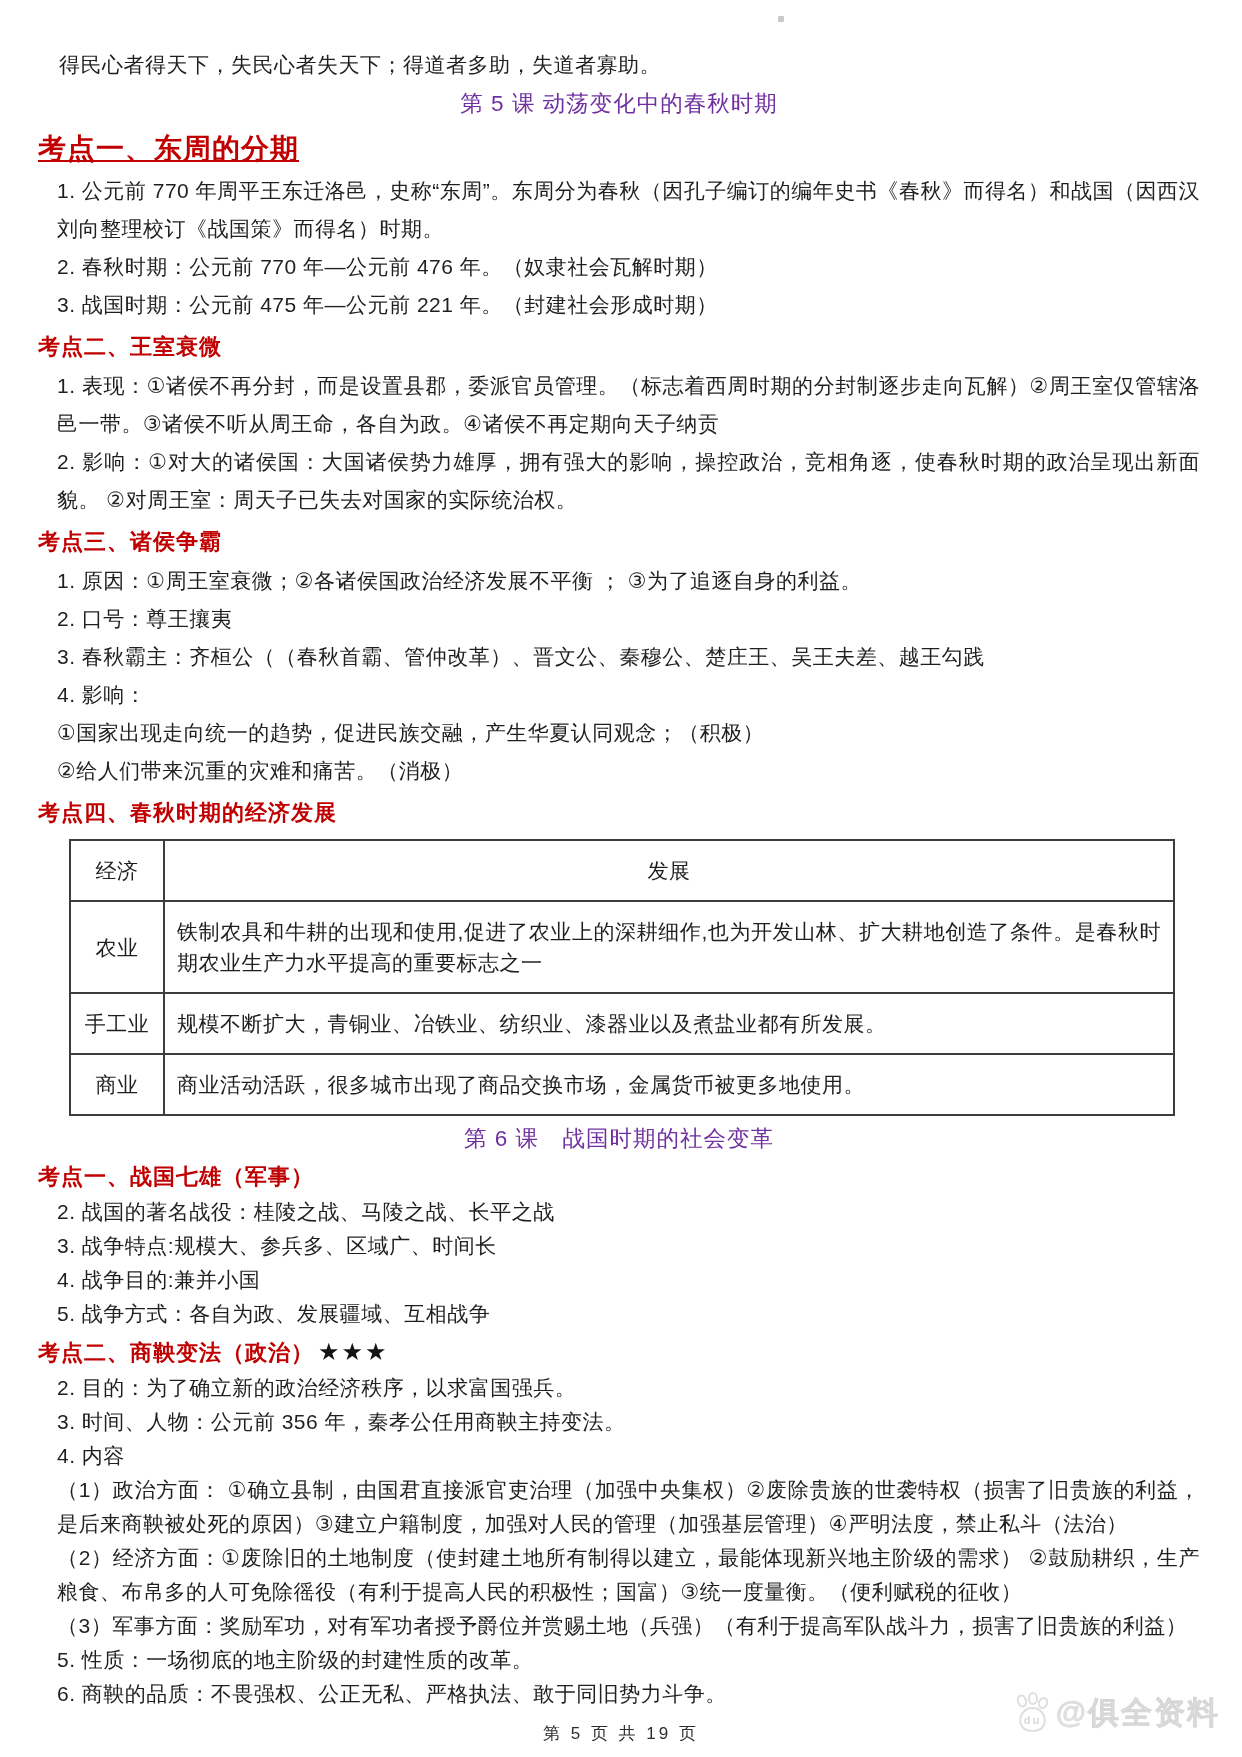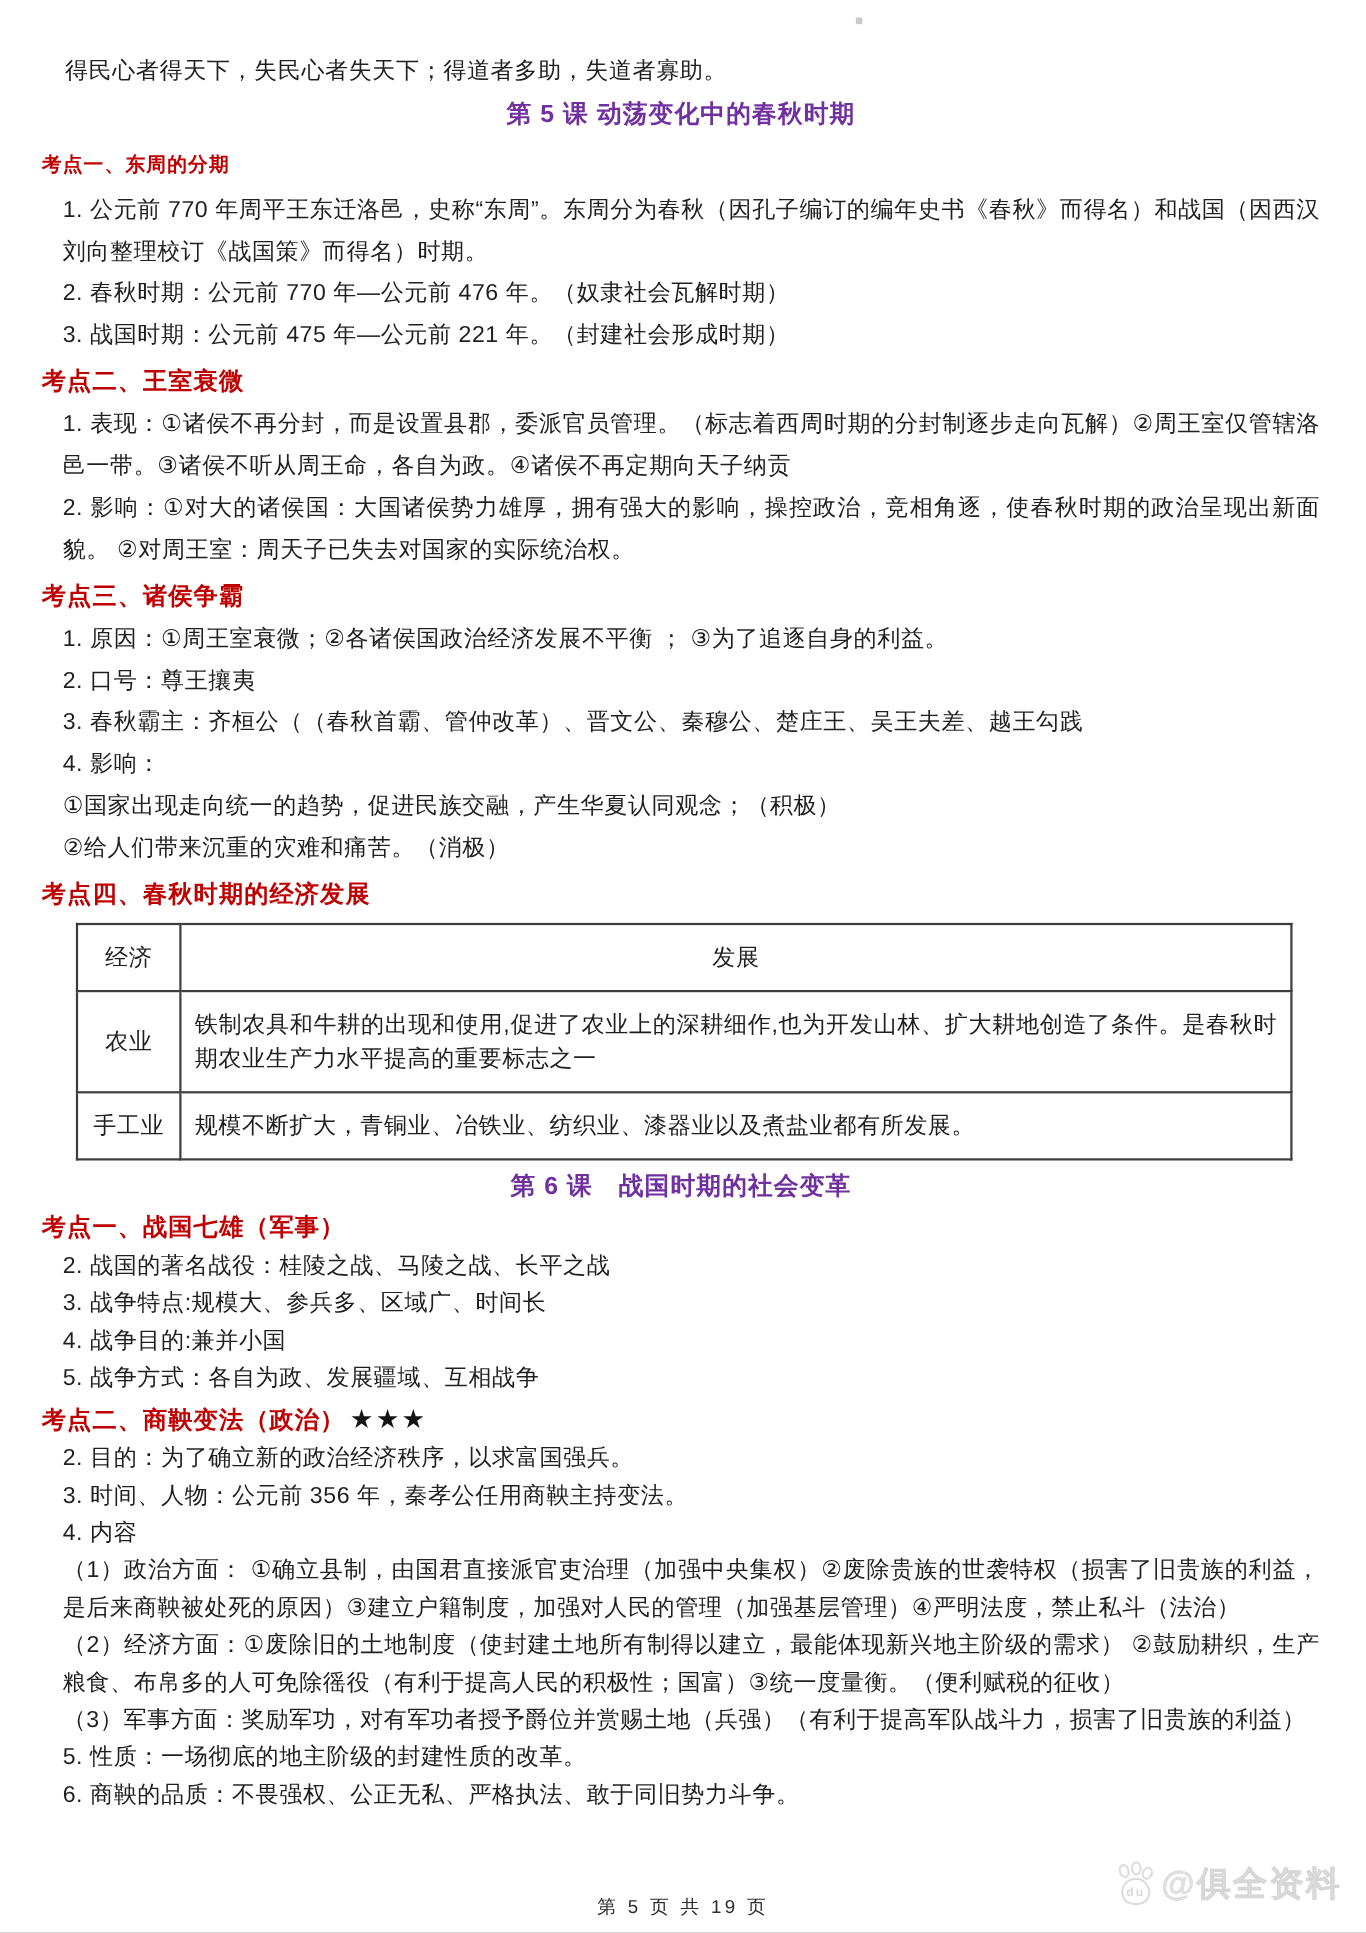--- a/index.html
+++ b/index.html
@@ -19,28 +19,28 @@
   .content { padding:46px 42px 0 38px; }
 
   
   .sec5 { font-size:21px; line-height:38px; }
   .sec6 { font-size:21px; line-height:34px; }
 
   .para { margin:0; padding-left:19px; text-align:justify; letter-spacing:0.5px; }
   .para.intro { padding-left:21px; }
 
   .lesson-title {
-    margin:1px 0; font-size:22.5px; font-weight:bold; text-align:center;
+    margin:1px 0; font-size:22.5px; font-weight:normal; text-align:center;
     color:#7030A0; letter-spacing:1px;
   }
   .kp {
     margin:4px 0 1px 0; font-weight:bold; color:#C00000;
     font-size:22px; letter-spacing:1px;
   }
-  .kp-large { font-size:18px; line-height:44px; }
+  .kp-large { font-size:28px; line-height:44px;text-decoration:underline; }
   .stars { color:#141414; font-size:24px; letter-spacing:2px; margin-left:4px; }
 
   table.econ {
     border-collapse:collapse; table-layout:fixed;
     margin:7px 0 6px 31px; width:1106px;
     font-size:21px; line-height:31px;
   }
   table.econ td {
     border:2px solid #3d3d3d; padding:14px 12px; text-align:justify;
     letter-spacing:0.5px; vertical-align:middle;
@@ -97,20 +97,24 @@
             <td>发展</td>
           </tr>
           <tr>
             <td class="col-label">农业</td>
             <td>铁制农具和牛耕的出现和使用,促进了农业上的深耕细作,也为开发山林、扩大耕地创造了条件。是春秋时期农业生产力水平提高的重要标志之一</td>
           </tr>
           <tr>
             <td class="col-label">手工业</td>
             <td>规模不断扩大，青铜业、冶铁业、纺织业、漆器业以及煮盐业都有所发展。</td>
           </tr>
+          <tr>
+            <td class="col-label">商业</td>
+            <td>商业活动活跃，很多城市出现了商品交换市场，金属货币被更多地使用。</td>
+          </tr>
         </tbody>
       </table>
     </div>
 
     <div class="sec6">
       <h2 class="lesson-title">第 6 课　战国时期的社会变革</h2>
 
       <h3 class="kp">考点一、战国七雄（军事）</h3>
       <p class="para">2. 战国的著名战役：桂陵之战、马陵之战、长平之战</p>
       <p class="para">3. 战争特点:规模大、参兵多、区域广、时间长</p>

